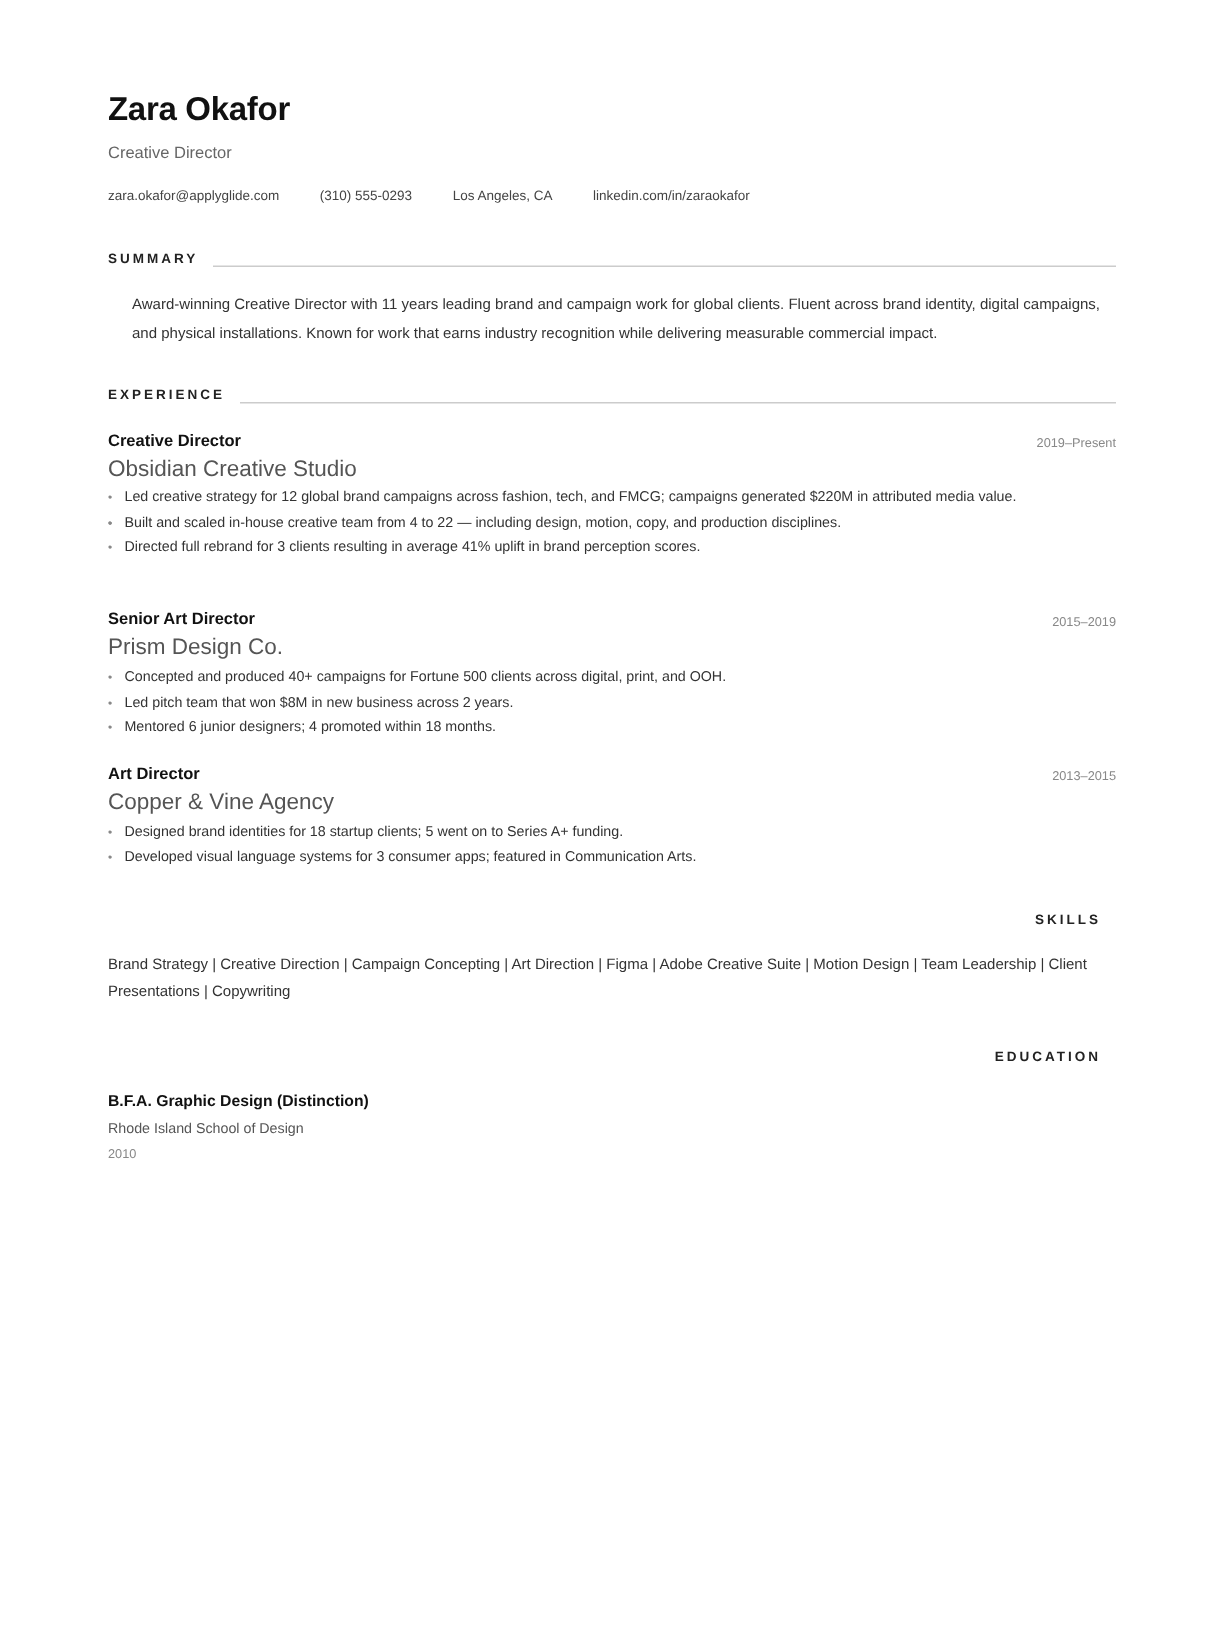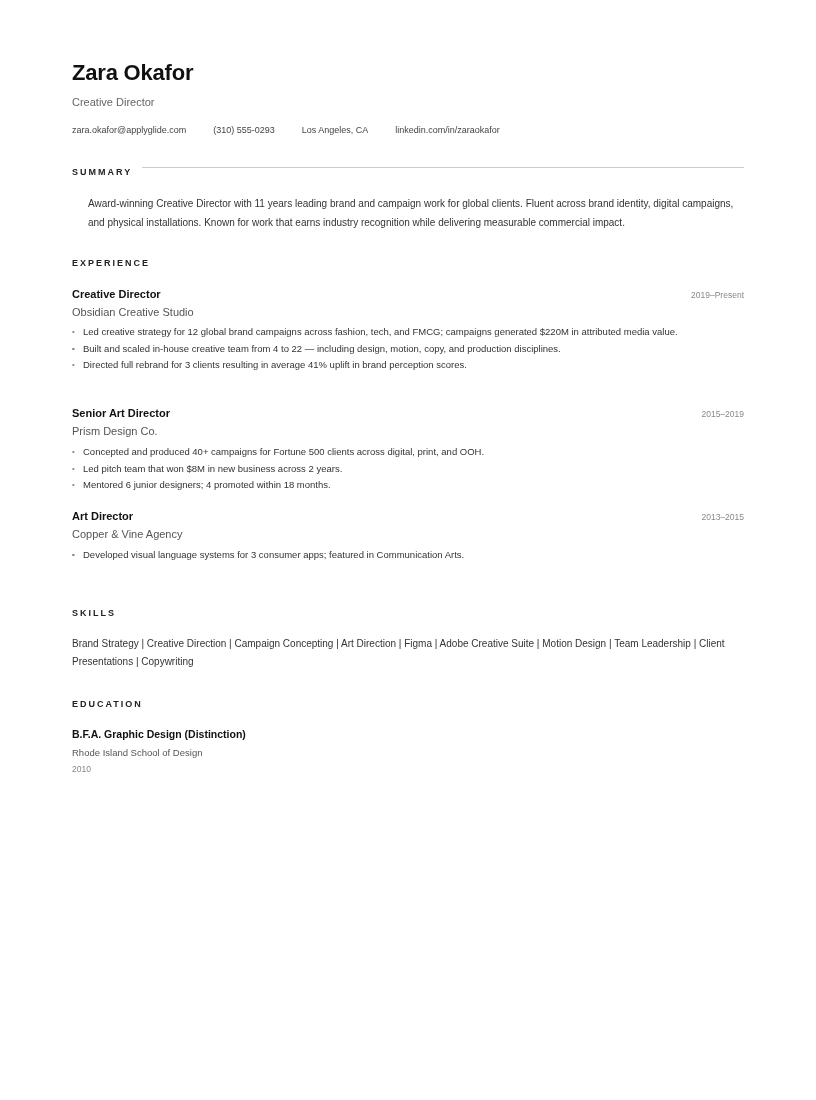--- a/index.html
+++ b/index.html
@@ -22,21 +22,21 @@
     }
     .contact {
       position: absolute; top: 124px; left: 0;
       font-size: 9px; color: #444444; line-height: 12px;
       display: flex; gap: 11px;
     }
     .contact span { margin-right: 16px; }
 
     .section-head {
       position: absolute; left: 0; width: 672px;
-      display: flex; align-items: flex-start;
+      display: flex; align-items: flex-end;
     }
     .section-head .label {
       font-size: 9px; font-weight: bold; letter-spacing: 2px;
       color: #222222; white-space: nowrap; margin-right: 10px;
       line-height: 11px;
     }
     .section-head .rule { flex: 1; height: 1px; background: #cccccc; }
 
     .summary-text {
       position: absolute; top: 194px; left: 16px; width: 650px;
@@ -47,21 +47,21 @@
     .job-title {
       position: absolute; left: 0; top: 0;
       font-size: 11px; font-weight: bold; color: #111111; line-height: 14px;
     }
     .job-dates {
       position: absolute; right: 0; top: 2px;
       font-size: 8.5px; color: #888888; line-height: 12px;
     }
     .job-company {
       position: absolute; left: 0; top: 19px;
-      font-size: 11px; color: #555555; line-height: 13px;
+      font-size: 15px; color: #555555; line-height: 13px;
     }
     .bullets { position: absolute; left: 0; top: 37px; list-style: none; width: 672px; }
     .bullets li {
       position: relative; padding-left: 11px;
       font-size: 9.5px; color: #333333; line-height: 16.5px;
     }
     .bullets li .dot {
       position: absolute; left: 0; top: 0; color: #888888; font-size: 8px;
     }
 
@@ -96,21 +96,21 @@
     <span>Los Angeles, CA</span>
     <span>linkedin.com/in/zaraokafor</span>
   </div>
 
   <div class="section-head" style="top:167px;">
     <span class="label">SUMMARY</span>
     <span class="rule"></span>
   </div>
   <p class="summary-text">Award-winning Creative Director with 11 years leading brand and campaign work for global clients. Fluent across brand identity, digital campaigns, and physical installations. Known for work that earns industry recognition while delivering measurable commercial impact.</p>
 
-  <div class="section-head" style="top:258px;flex-direction:column;">
+  <div class="section-head" style="top:258px;">
     <span class="label">EXPERIENCE</span>
     <span class="rule"></span>
   </div>
 
   <div class="job" style="top:287px;">
     <div class="job-title">Creative Director</div>
     <div class="job-dates">2019–Present</div>
     <div class="job-company">Obsidian Creative Studio</div>
     <ul class="bullets">
       <li><span class="dot">•</span><span>Led creative strategy for 12 global brand campaigns across fashion, tech, and FMCG; campaigns generated $220M in attributed media value.</span></li>
@@ -129,21 +129,21 @@
       <li><span class="dot">•</span><span>Led pitch team that won $8M in new business across 2 years.</span></li>
       <li><span class="dot">•</span><span>Mentored 6 junior designers; 4 promoted within 18 months.</span></li>
     </ul>
   </div>
 
   <div class="job" style="top:509px;">
     <div class="job-title">Art Director</div>
     <div class="job-dates">2013–2015</div>
     <div class="job-company">Copper &amp; Vine Agency</div>
     <ul class="bullets" style="top:38px;">
-      <li><span class="dot">•</span></li>
+      <li><span class="dot">•</span><span>Designed brand identities for 18 startup clients; 5 went on to Series A+ funding.</span></li>
       <li><span class="dot">•</span><span>Developed visual language systems for 3 consumer apps; featured in Communication Arts.</span></li>
     </ul>
   </div>
 
   <div class="section-head" style="top:608px;flex-direction:column;">
     <span class="label">SKILLS</span>
     <span class="rule"></span>
   </div>
   <p class="skills-text">Brand Strategy | Creative Direction | Campaign Concepting | Art Direction | Figma | Adobe Creative Suite | Motion Design | Team Leadership | Client Presentations | Copywriting</p>
 

